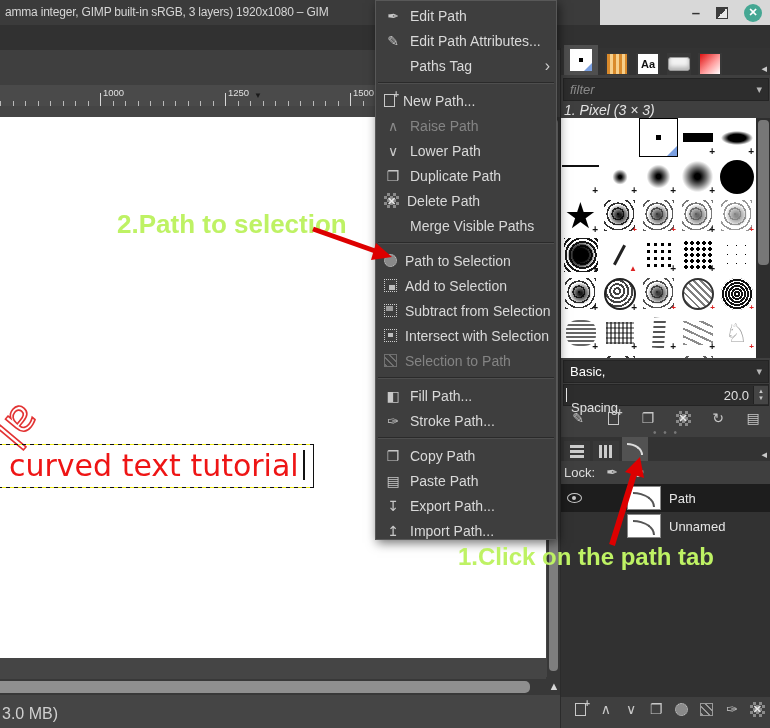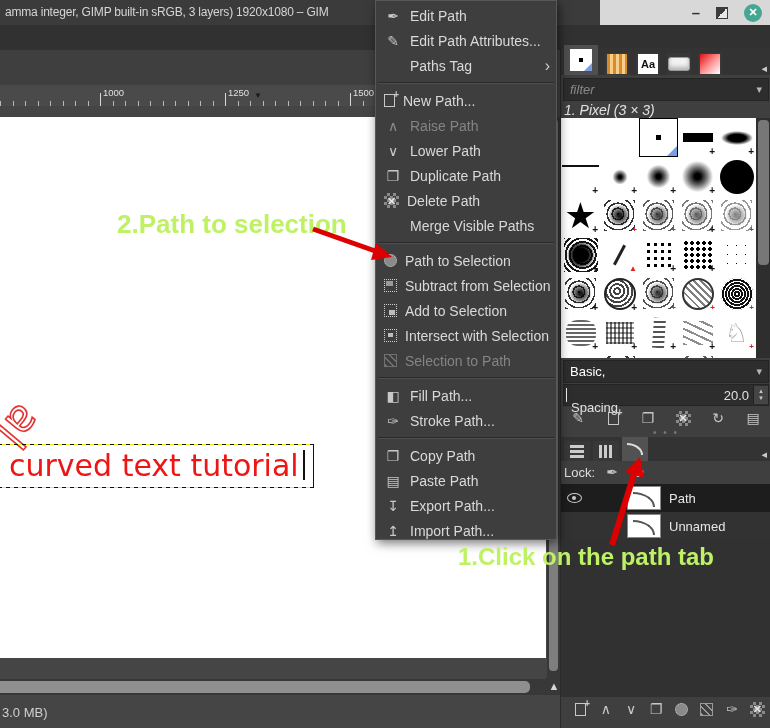--- a/index.html
+++ b/index.html
@@ -43,21 +43,21 @@
   .text-cursor{position:absolute;right:8px;top:5px;width:2px;height:30px;background:#111;}
 
   
   .vscroll{left:547px;top:117px;width:13px;height:560px;background:#383838;}
   .vthumb{position:absolute;left:2px;top:2px;width:9px;height:552px;background:#7e7e7e;border-radius:4px;}
   .hscroll{left:0;top:679px;width:546px;height:16px;background:#383838;}
   .hthumb{position:absolute;left:0;top:2px;width:530px;height:12px;background:#8f8f8f;border-radius:0 5px 5px 0;}
   .navcorner{left:546px;top:677px;width:16px;height:18px;background:#383838;color:#d8d8d8;
              font-size:11px;display:flex;align-items:center;justify-content:center;}
   .statusbar{left:0;top:695px;width:560px;height:33px;background:#454545;}
-  .status-text{position:absolute;left:2px;top:10px;font-size:13px;color:#cfcfcf;}
+  .status-text{position:absolute;left:2px;top:10px;font-size:16px;color:#cfcfcf;}
 
   
   .panel{left:560px;top:48px;width:210px;height:680px;background:#3f3f3f;border-left:1px solid #2b2b2b;box-sizing:border-box;}
   .dock-tabs{position:absolute;left:0;top:0;width:210px;height:27px;background:#333;display:flex;align-items:flex-end;gap:7px;padding-left:3px;box-sizing:border-box;}
   .dtab{height:20px;min-width:22px;background:#383838;display:flex;align-items:center;justify-content:center;padding:1px 1px;}
   .dtab.selected{height:26px;background:#4f4f4f;padding:2px 6px;}
   .arrowbtn{position:absolute;right:4px;font-size:11px;color:#c9c9c9;}
   .filter-row{position:absolute;left:2px;top:30px;width:204px;height:21px;background:#2d2d2d;border:1px solid #242424;display:flex;align-items:center;}
   .filter-text{font-style:italic;color:#8a8a8a;font-size:13px;margin-left:6px;flex:1;}
   .chev{color:#b5b5b5;font-size:11px;margin-right:6px;}
@@ -532,26 +532,26 @@
       <div class="menu-item">
         <span class="ic"></span>
         <span class="mi-label">Merge Visible Paths</span>
       </div>
       <div class="menu-sep"></div>
       <div class="menu-item">
         <span class="ic k-dotcircle"></span>
         <span class="mi-label">Path to Selection</span>
       </div>
       <div class="menu-item">
+        <span class="ic k-seladd"></span>
+        <span class="mi-label">Add to Selection</span>
+      </div>
+      <div class="menu-item">
         <span class="ic k-selsub"></span>
         <span class="mi-label">Subtract from Selection</span>
-      </div>
-      <div class="menu-item">
-        <span class="ic k-seladd"></span>
-        <span class="mi-label">Add to Selection</span>
       </div>
       <div class="menu-item">
         <span class="ic k-selint"></span>
         <span class="mi-label">Intersect with Selection</span>
       </div>
       <div class="menu-item disabled">
         <span class="ic k-hatch"></span>
         <span class="mi-label">Selection to Path</span>
       </div>
       <div class="menu-sep"></div>

